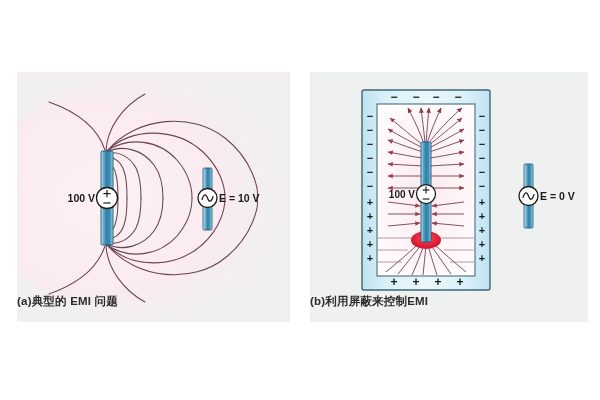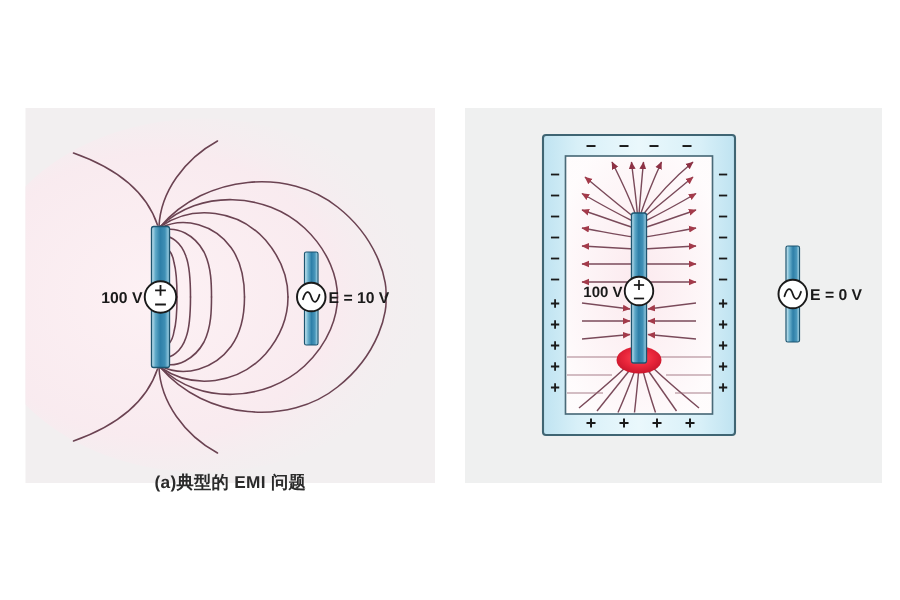--- a/index.html
+++ b/index.html
@@ -36,27 +36,25 @@
   }
   .panel-svg {
     position: absolute;
     left: 0; top: 0;
     width: 100%; height: 100%;
     display: block;
   }
   .caption {
     position: absolute;
     width: 100%;
-    text-align: center;
     font-size: 11.5px;
     font-weight: bold;
     color: #2b2b2b;
     letter-spacing: 0.2px;
     white-space: nowrap;
-    margin-top: 20px;
   }
   #caption-a { left: 0; top: 222px; }
   #caption-b { left: 0; top: 222px; }
   .lbl {
     font-family: "Liberation Sans", "DejaVu Sans", sans-serif;
     font-weight: bold;
     fill: #1a1a1a;
   }
 </style>
 </head>
@@ -295,15 +293,16 @@
       </g>
 
       <rect x="214" y="92" width="9" height="64" rx="1.2" fill="url(#rodGradB2)" stroke="#1d5570" stroke-width="0.8"></rect>
       <g>
         <circle cx="218.5" cy="124" r="9.5" fill="#ffffff" stroke="#1a1a1a" stroke-width="1.3"></circle>
         <path d="M 213 125.5 C 214.8 119.5 217 119.5 218.5 124 C 220 128.5 222.2 128.5 224 122.5" fill="none" stroke="#1a1a1a" stroke-width="1.2" stroke-linecap="round"></path>
       </g>
       <text class="lbl" x="230" y="128" font-size="10.5">E = 0 V</text>
     </svg>
 
+    <div class="caption" id="caption-b">(b)利用屏蔽来控制EMI</div>
   </div>
 
 </div>
 
 </body></html>

